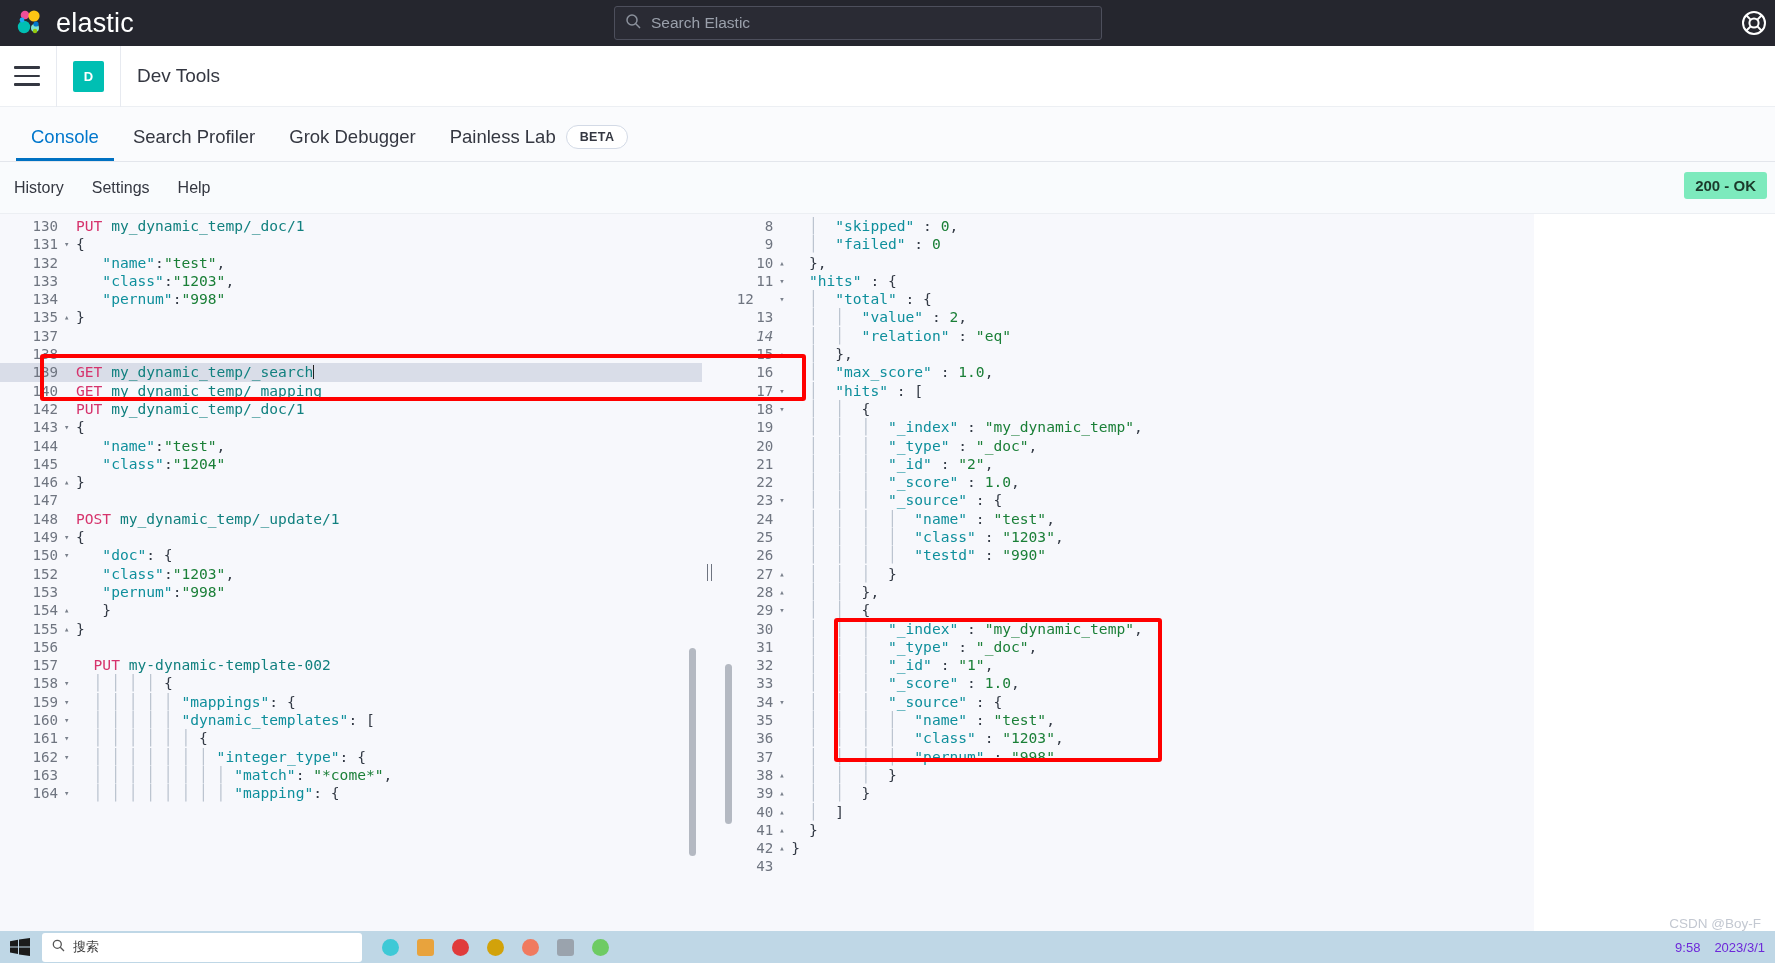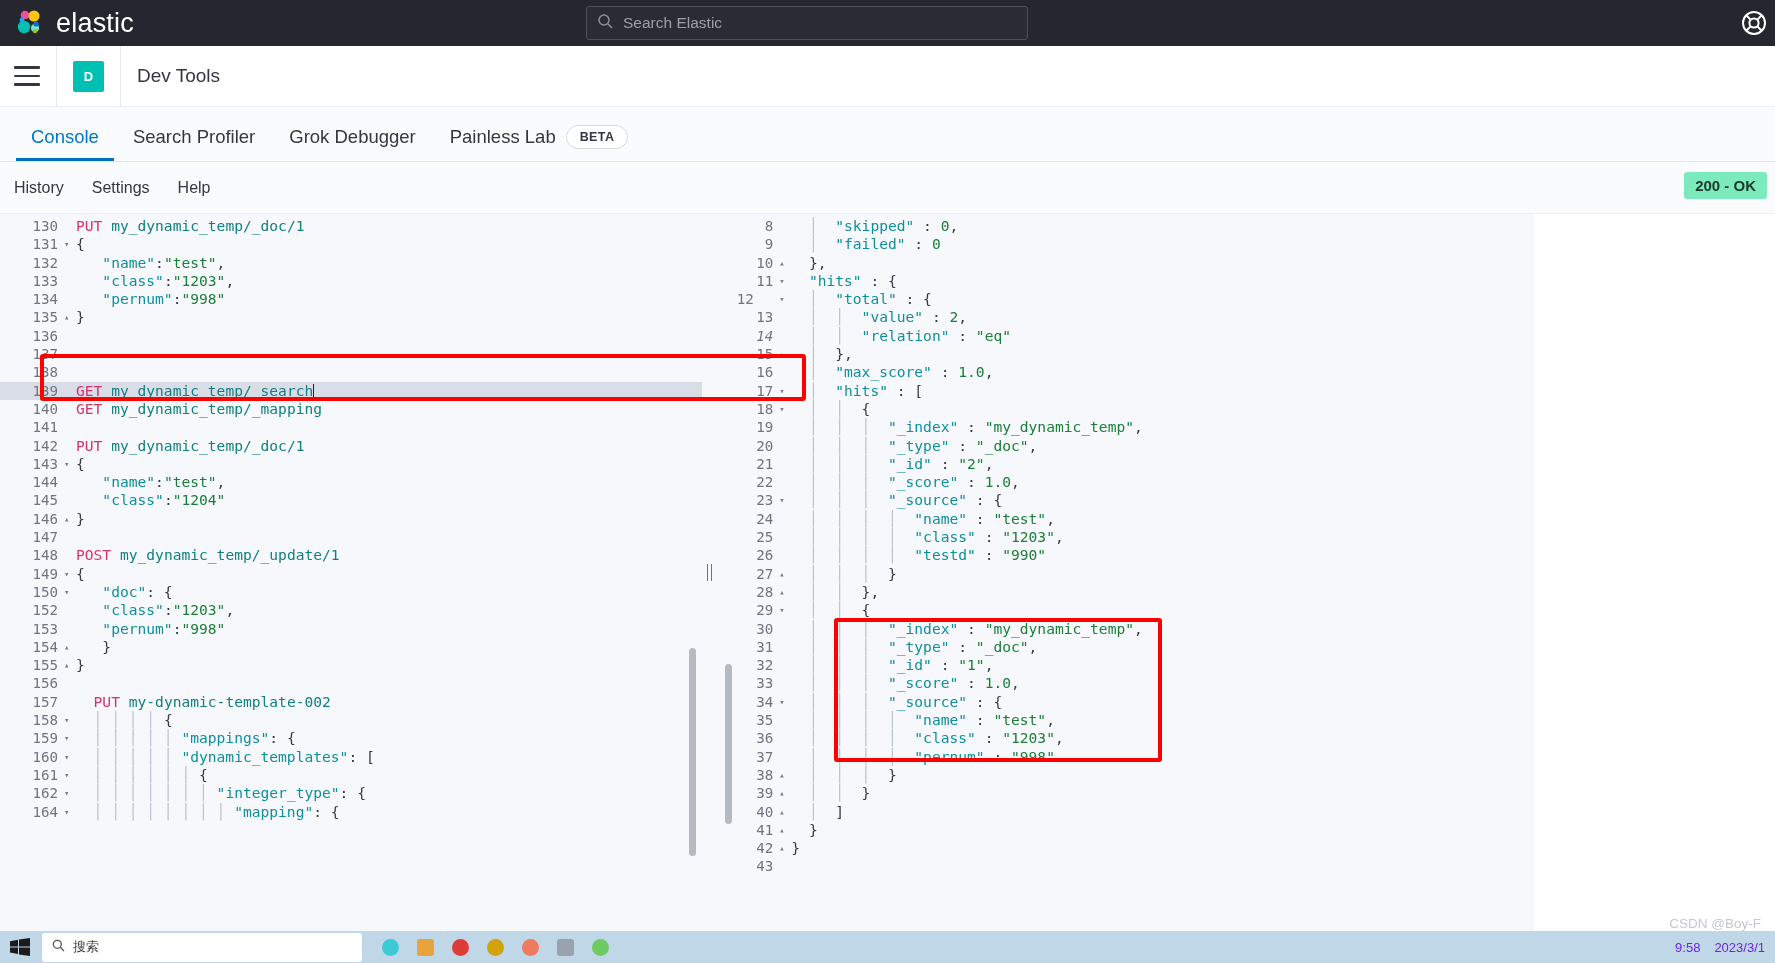--- a/index.html
+++ b/index.html
@@ -21,22 +21,22 @@
   .brand { display: flex; align-items: flex-end; padding-left: 14px; gap: 10px; }
   .brand-logo { width: 32px; height: 32px; position: relative; }
   .brand-name {
     color: #ffffff;
     font-size: 27px;
     letter-spacing: .2px;
     font-weight: 400;
   }
   .search-wrap {
     position: absolute;
-    left: 586px; top: 6px;
-    width: 442px; height: 34px;
+    left: 614px; top: 6px;
+    width: 488px; height: 34px;
   }
   .search-box {
     width: 100%; height: 100%;
     background: #2a2b34;
     border: 1px solid #4d4f5c;
     border-radius: 3px;
     display: flex;
     align-items: center;
     padding: 0 10px;
     gap: 9px;
@@ -359,46 +359,45 @@
 <div class="console">
 
   <div class="pane pane-left">
     <div class="editor" id="editor-lines">
         <div class="code-row"><span class="gutter">130</span><span class="fold"></span><span class="codetext"><span class="t-method">PUT</span><span class="t-plain"> </span><span class="t-url">my_dynamic_temp/_doc/1</span></span></div>
         <div class="code-row"><span class="gutter">131</span><span class="fold">▾</span><span class="codetext"><span class="t-punc">{</span></span></div>
         <div class="code-row"><span class="gutter">132</span><span class="fold"></span><span class="codetext"><span class="t-plain">   </span><span class="t-key">"name"</span><span class="t-punc">:</span><span class="t-str">"test"</span><span class="t-punc">,</span></span></div>
         <div class="code-row"><span class="gutter">133</span><span class="fold"></span><span class="codetext"><span class="t-plain">   </span><span class="t-key">"class"</span><span class="t-punc">:</span><span class="t-str">"1203"</span><span class="t-punc">,</span></span></div>
         <div class="code-row"><span class="gutter">134</span><span class="fold"></span><span class="codetext"><span class="t-plain">   </span><span class="t-key">"pernum"</span><span class="t-punc">:</span><span class="t-str">"998"</span></span></div>
         <div class="code-row"><span class="gutter">135</span><span class="fold">▴</span><span class="codetext"><span class="t-punc">}</span></span></div>
-        <div class="code-row"><span class="gutter">136</span><span class="fold"></span><span class="codetext"></span></div>
         <div class="code-row"><span class="gutter">137</span><span class="fold"></span><span class="codetext"></span></div>
         <div class="code-row"><span class="gutter">138</span><span class="fold"></span><span class="codetext"></span></div>
         <div class="code-row row-active"><span class="gutter">139</span><span class="fold"></span><span class="codetext"><span class="t-method">GET</span><span class="t-plain"> </span><span class="t-url">my_dynamic_temp/_search</span><span style="display: inline-block; width: 1px; height: 14px; background: rgb(34, 34, 34); vertical-align: -2px;"></span></span></div>
         <div class="code-row"><span class="gutter">140</span><span class="fold"></span><span class="codetext"><span class="t-method">GET</span><span class="t-plain"> </span><span class="t-url">my_dynamic_temp/_mapping</span></span></div>
-        <div class="code-row"><span class="gutter">141</span><span class="fold"></span><span class="codetext"></span></div>
         <div class="code-row"><span class="gutter">142</span><span class="fold"></span><span class="codetext"><span class="t-method">PUT</span><span class="t-plain"> </span><span class="t-url">my_dynamic_temp/_doc/1</span></span></div>
         <div class="code-row"><span class="gutter">143</span><span class="fold">▾</span><span class="codetext"><span class="t-punc">{</span></span></div>
         <div class="code-row"><span class="gutter">144</span><span class="fold"></span><span class="codetext"><span class="t-plain">   </span><span class="t-key">"name"</span><span class="t-punc">:</span><span class="t-str">"test"</span><span class="t-punc">,</span></span></div>
         <div class="code-row"><span class="gutter">145</span><span class="fold"></span><span class="codetext"><span class="t-plain">   </span><span class="t-key">"class"</span><span class="t-punc">:</span><span class="t-str">"1204"</span></span></div>
         <div class="code-row"><span class="gutter">146</span><span class="fold">▴</span><span class="codetext"><span class="t-punc">}</span></span></div>
         <div class="code-row"><span class="gutter">147</span><span class="fold"></span><span class="codetext"></span></div>
         <div class="code-row"><span class="gutter">148</span><span class="fold"></span><span class="codetext"><span class="t-method">POST</span><span class="t-plain"> </span><span class="t-url">my_dynamic_temp/_update/1</span></span></div>
         <div class="code-row"><span class="gutter">149</span><span class="fold">▾</span><span class="codetext"><span class="t-punc">{</span></span></div>
         <div class="code-row"><span class="gutter">150</span><span class="fold">▾</span><span class="codetext"><span class="t-plain">   </span><span class="t-key">"doc"</span><span class="t-punc">: {</span></span></div>
         <div class="code-row"><span class="gutter">152</span><span class="fold"></span><span class="codetext"><span class="t-plain">   </span><span class="t-key">"class"</span><span class="t-punc">:</span><span class="t-str">"1203"</span><span class="t-punc">,</span></span></div>
         <div class="code-row"><span class="gutter">153</span><span class="fold"></span><span class="codetext"><span class="t-plain">   </span><span class="t-key">"pernum"</span><span class="t-punc">:</span><span class="t-str">"998"</span></span></div>
         <div class="code-row"><span class="gutter">154</span><span class="fold">▴</span><span class="codetext"><span class="t-punc">   }</span></span></div>
         <div class="code-row"><span class="gutter">155</span><span class="fold">▴</span><span class="codetext"><span class="t-punc">}</span></span></div>
         <div class="code-row"><span class="gutter">156</span><span class="fold"></span><span class="codetext"></span></div>
         <div class="code-row"><span class="gutter">157</span><span class="fold"></span><span class="codetext"><span class="t-plain">  </span><span class="t-method">PUT</span><span class="t-plain"> </span><span class="t-url">my-dynamic-template-002</span></span></div>
         <div class="code-row"><span class="gutter">158</span><span class="fold">▾</span><span class="codetext"><span class="indent-guides">  │ │ │ │ </span><span class="t-punc">{</span></span></div>
         <div class="code-row"><span class="gutter">159</span><span class="fold">▾</span><span class="codetext"><span class="indent-guides">  │ │ │ │ │ </span><span class="t-key">"mappings"</span><span class="t-punc">: {</span></span></div>
         <div class="code-row"><span class="gutter">160</span><span class="fold">▾</span><span class="codetext"><span class="indent-guides">  │ │ │ │ │ </span><span class="t-key">"dynamic_templates"</span><span class="t-punc">: [</span></span></div>
         <div class="code-row"><span class="gutter">161</span><span class="fold">▾</span><span class="codetext"><span class="indent-guides">  │ │ │ │ │ │ </span><span class="t-punc">{</span></span></div>
         <div class="code-row"><span class="gutter">162</span><span class="fold">▾</span><span class="codetext"><span class="indent-guides">  │ │ │ │ │ │ │ </span><span class="t-key">"integer_type"</span><span class="t-punc">: {</span></span></div>
+        <div class="code-row"><span class="gutter">163</span><span class="fold"></span><span class="codetext"><span class="indent-guides">  │ │ │ │ │ │ │ │ </span><span class="t-key">"match"</span><span class="t-punc">: </span><span class="t-str">"*come*"</span><span class="t-punc">,</span></span></div>
         <div class="code-row"><span class="gutter">164</span><span class="fold">▾</span><span class="codetext"><span class="indent-guides">  │ │ │ │ │ │ │ │ </span><span class="t-key">"mapping"</span><span class="t-punc">: {</span></span></div>
       </div>
     <div class="run-controls" id="run-controls" style="top: 167.7px;">
       <span class="play-tri"></span>
       <span>
         <svg width="20" height="19" viewBox="0 0 20 19">
           <path d="M13.5 2.2a4.6 4.6 0 0 0-4.2 6.4L2.6 15.3l2 2 6.7-6.7a4.6 4.6 0 0 0 5.6-6.2l-2.6 2.6-2.1-2.1 2.6-2.6a4.6 4.6 0 0 0-1.3-.1z" fill="none" stroke="#2a6fb5" stroke-width="1.4"></path>
           <circle cx="3.3" cy="16" r="1" fill="#2a6fb5"></circle>
         </svg>
       </span>

